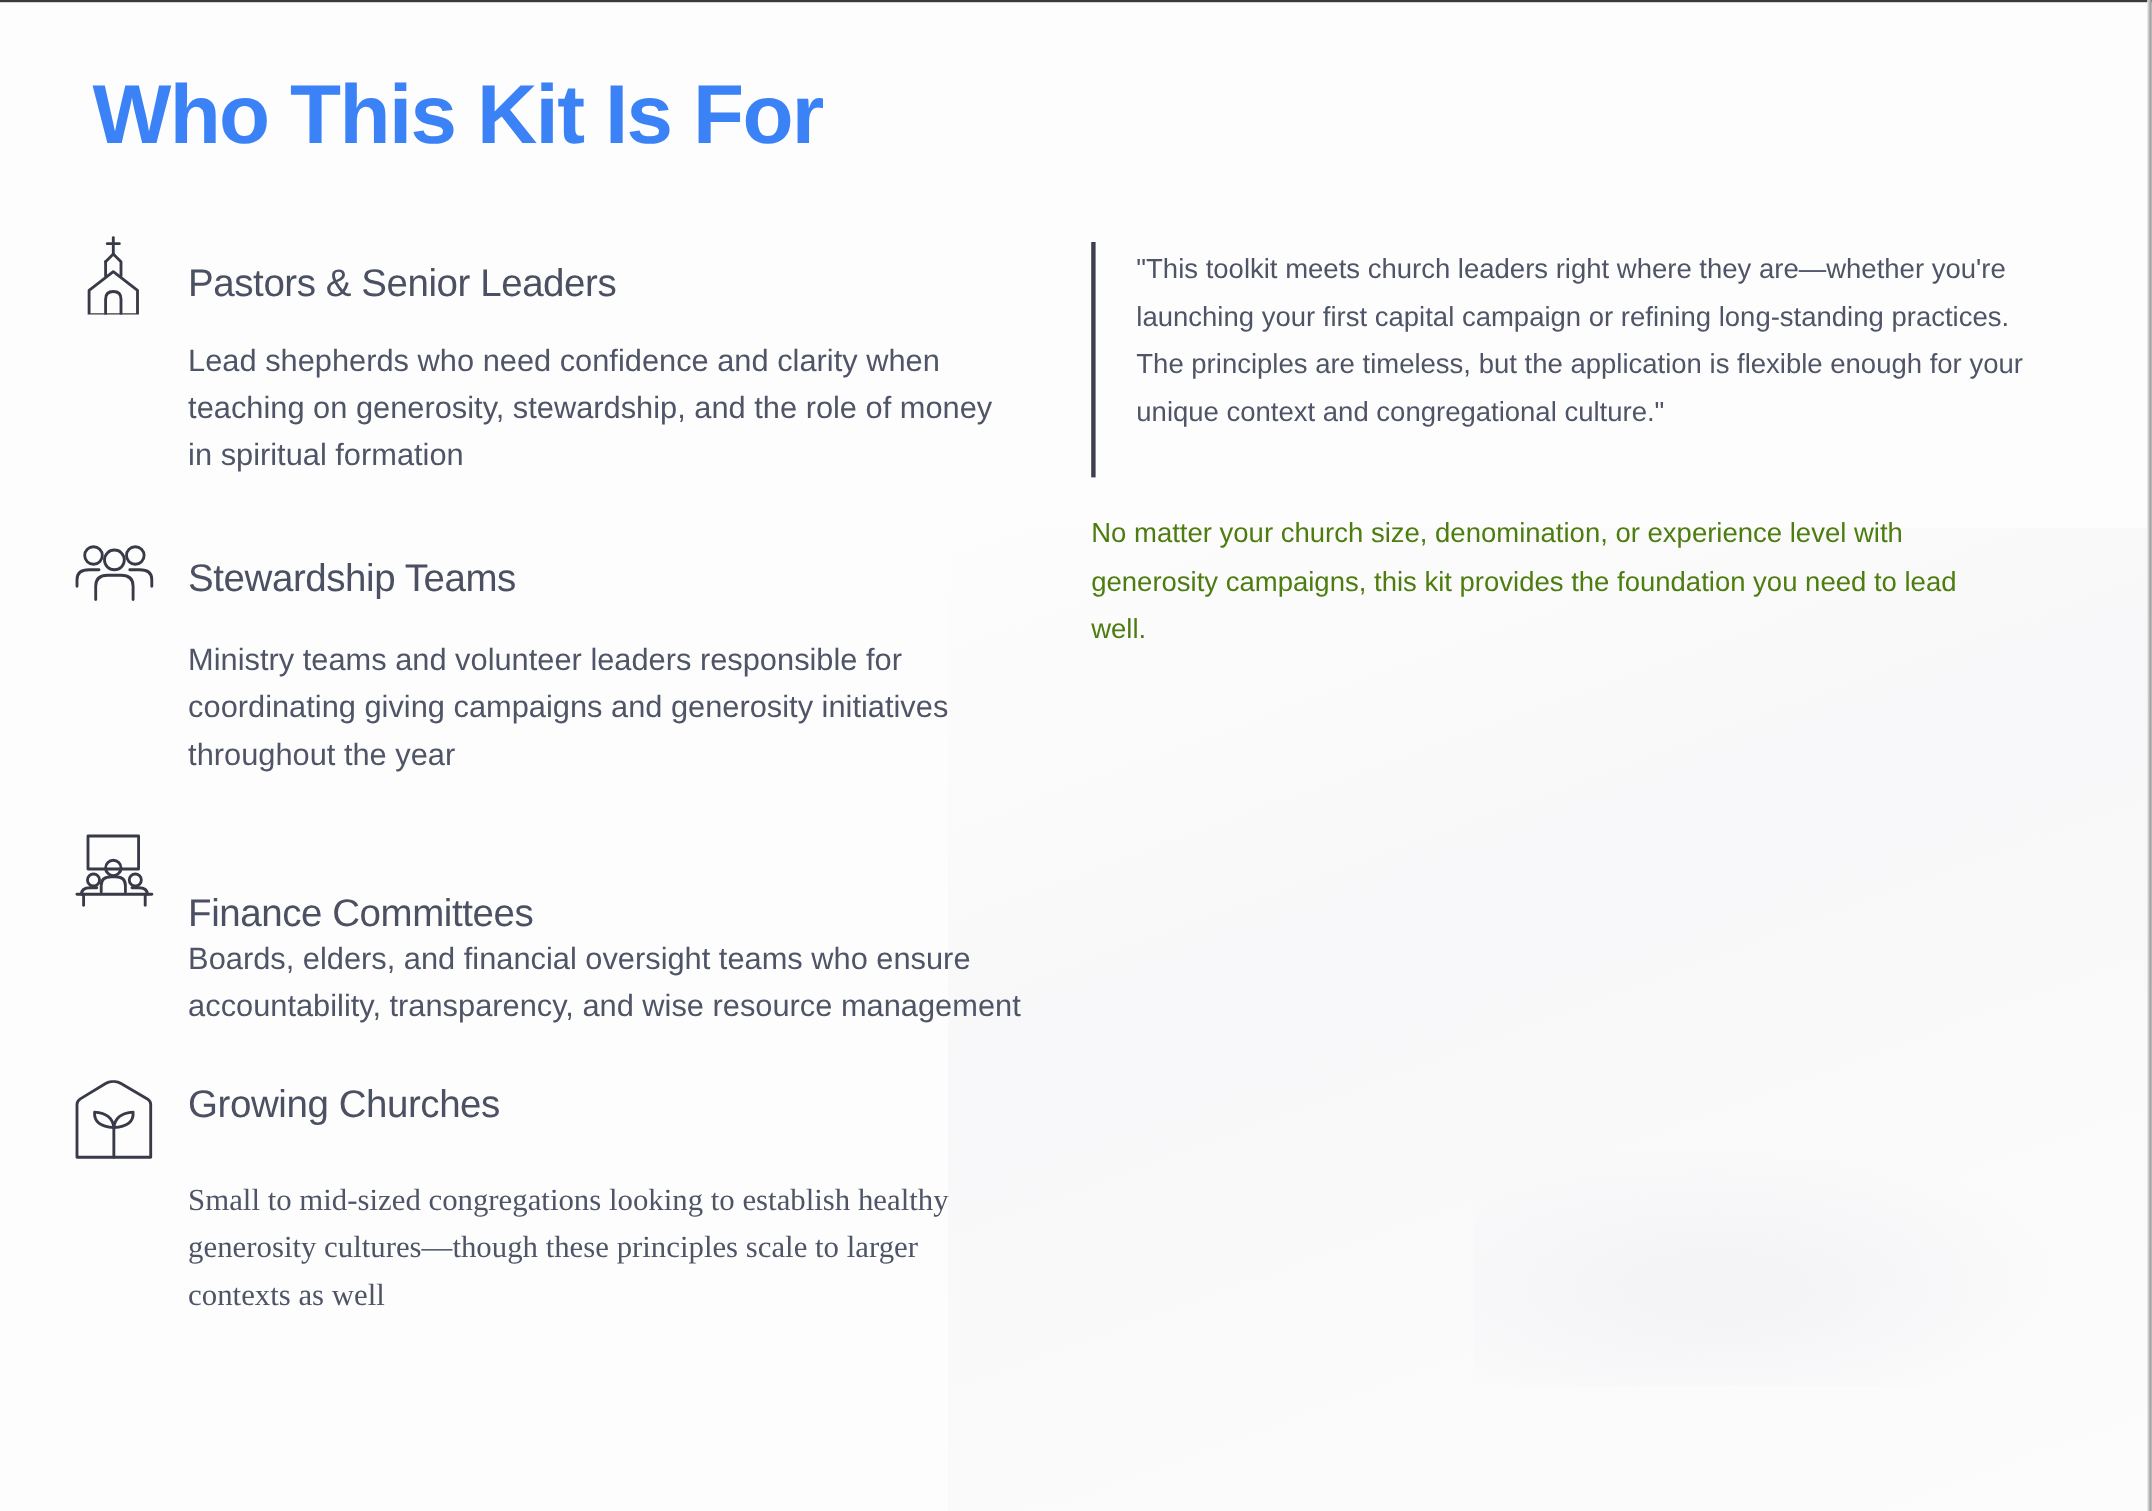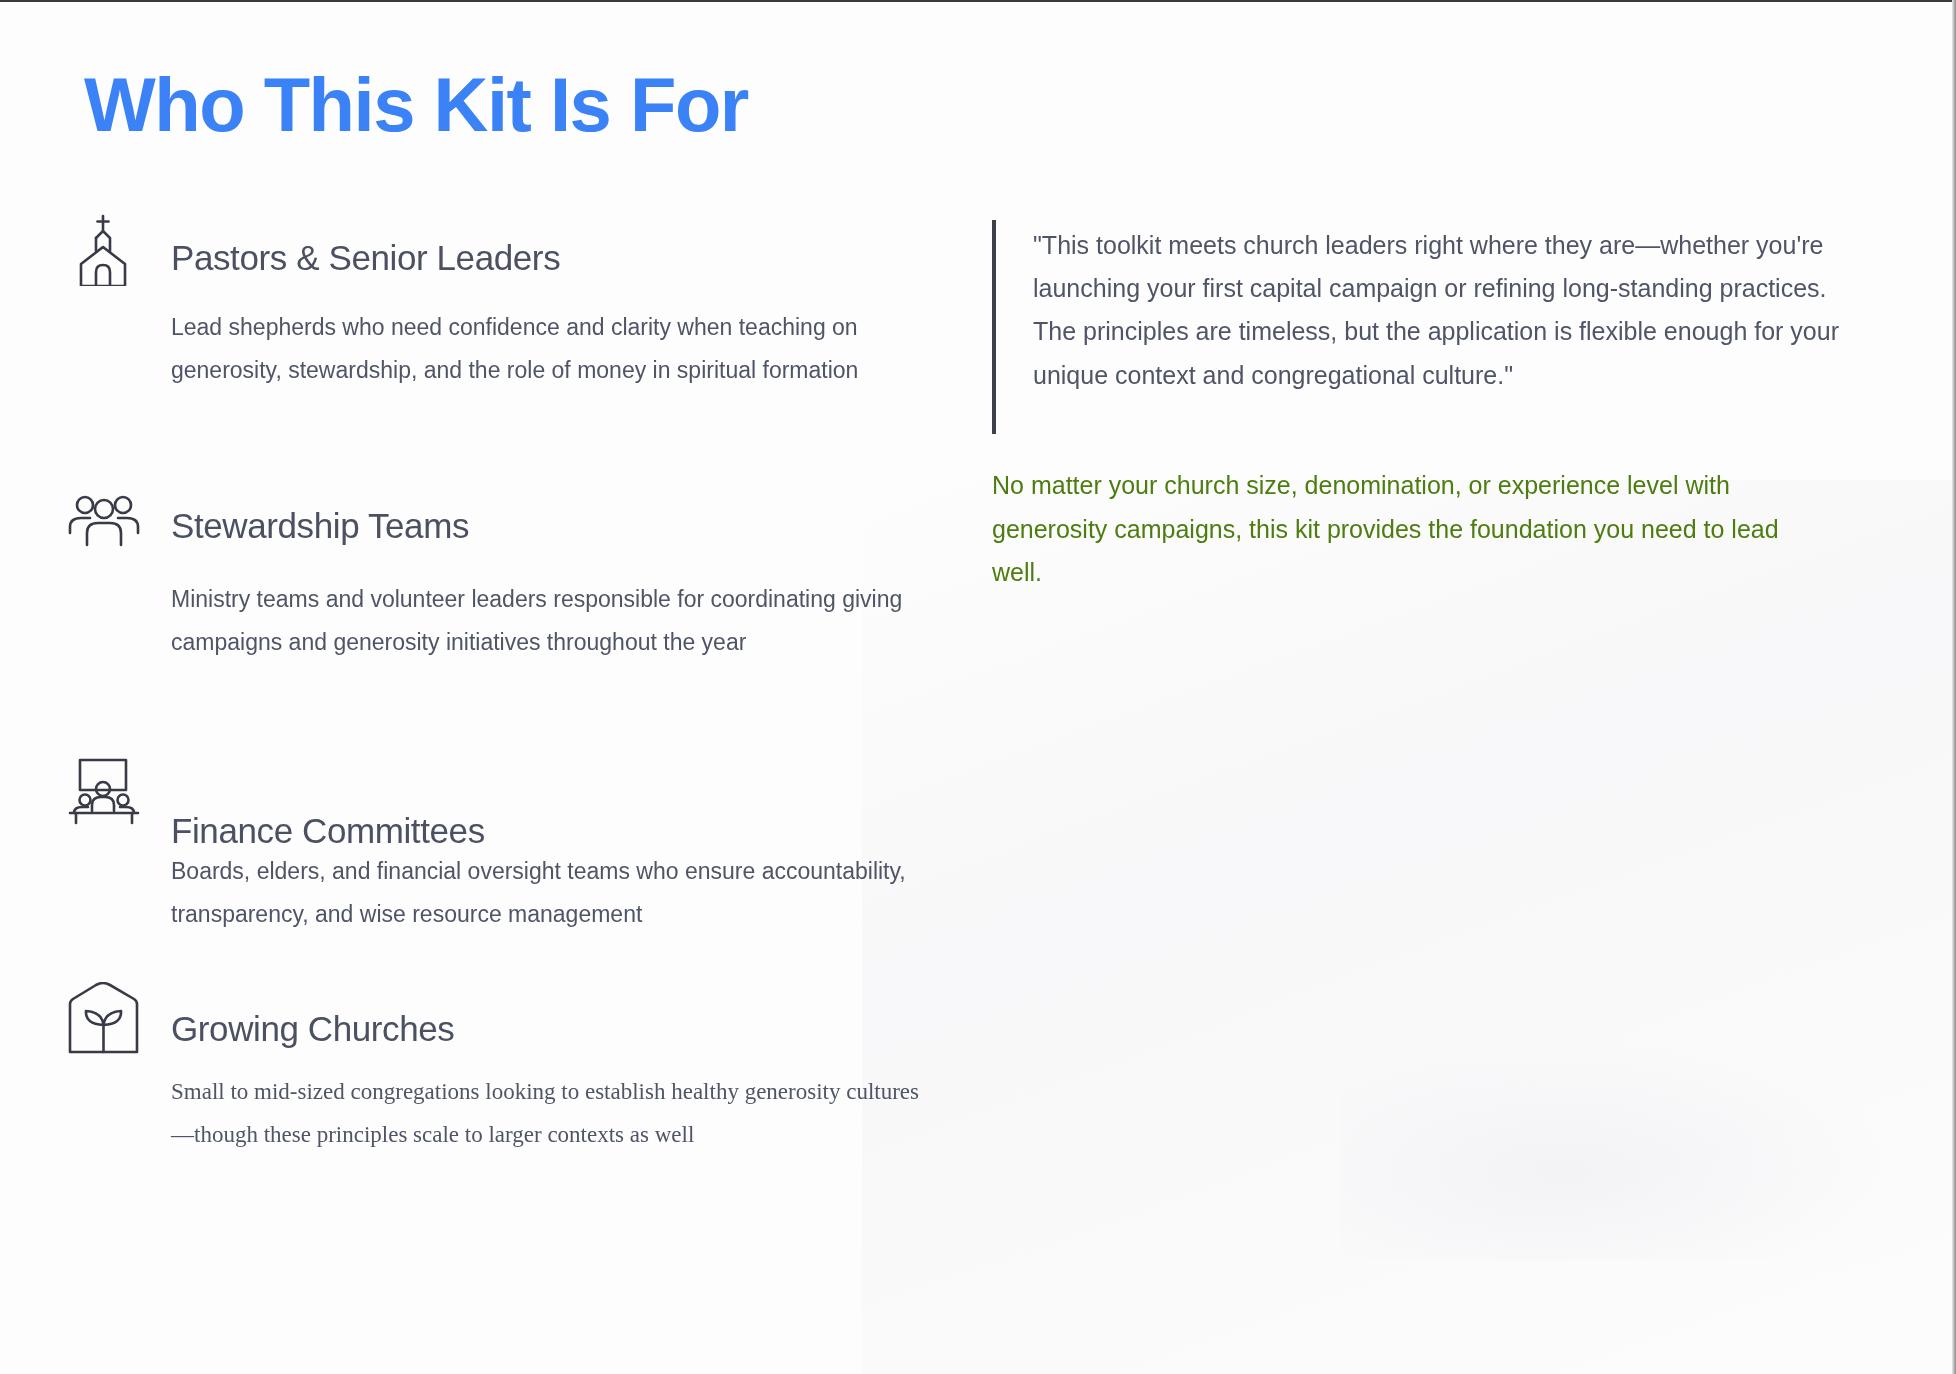--- a/index.html
+++ b/index.html
@@ -22,21 +22,21 @@
 
   .audience { position: absolute; left: 68px; width: 860px; }
   .audience .icon { position: absolute; left: 0; top: 0; width: 72px; height: 72px; color: #383b47; }
   .audience .icon svg { width: 100%; height: 100%; display: block; }
   .audience h2 {
     position: absolute; left: 103px; margin: 0; white-space: nowrap;
     font-size: 35px; font-weight: 400; color: #4b5162; letter-spacing: -0.4px; line-height: 44px;
   }
   .audience p {
     position: absolute; left: 103px; margin: 0; width: 760px;
-    font-size: 23px; color: #4f5567; line-height: 43.2px;
+    font-size: 28px; color: #4f5567; line-height: 43.2px;
   }
 
   .quote {
     position: absolute; left: 992px; top: 220px; width: 850px; height: 214px;
     border-left: 4px solid #3e414c; box-sizing: border-box;
   }
   .quote p {
     margin: 0; position: absolute; left: 37px; top: 4px; width: 820px;
     font-size: 25px; color: #4f5567; line-height: 43.2px;
   }
@@ -106,21 +106,21 @@
 
 <section class="audience" style="top:982px;">
   <div class="icon">
     <svg viewBox="0 0 72 72" fill="none" stroke="currentColor" stroke-width="2.6" stroke-linecap="round" stroke-linejoin="round">
       <path d="M2 70 L2 22 Q2 19 5 17 L28 3 Q35 -1 42 3 L66 17 Q69 19 69 22 L69 70 Z"></path>
       <line x1="35.5" y1="70" x2="35.5" y2="43"></line>
       <path d="M35.5 43 Q34 30 18 29 Q17 42 35.5 43 Z"></path>
       <path d="M35.5 43 Q37 30 53 29 Q54 42 35.5 43 Z"></path>
     </svg>
   </div>
-  <h2 style="top:25px;text-align:center;">Growing Churches</h2>
+  <h2 style="top:0;text-align:center;">Growing Churches</h2>
   <p style="top:88px;font-family:Liberation Serif, serif;">Small to mid-sized congregations looking to establish healthy generosity cultures—though these principles scale to larger contexts as well</p>
 </section>
 
 <blockquote class="quote" style="margin:0;">
   <p>"This toolkit meets church leaders right where they are—whether you're launching your first capital campaign or refining long-standing practices. The principles are timeless, but the application is flexible enough for your unique context and congregational culture."</p>
 </blockquote>
 
 <p class="closing">No matter your church size, denomination, or experience level with generosity campaigns, this kit provides the foundation you need to lead well.</p>
 
 </body></html>

